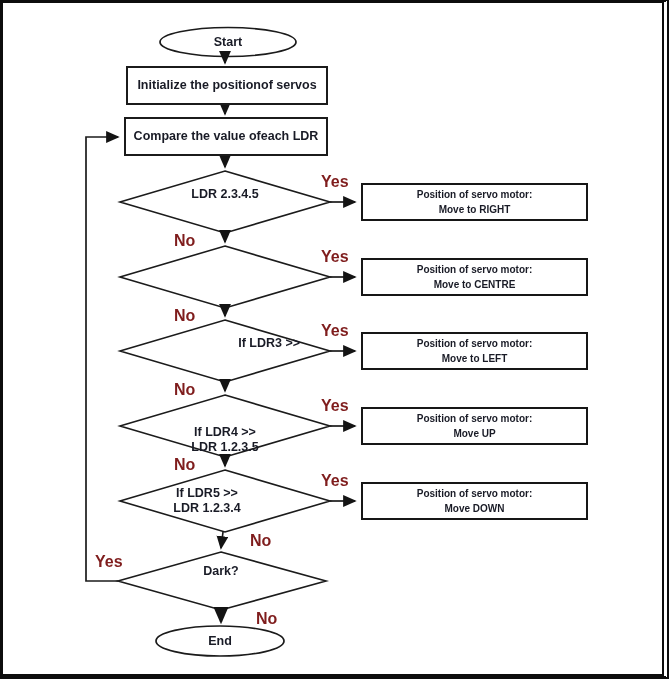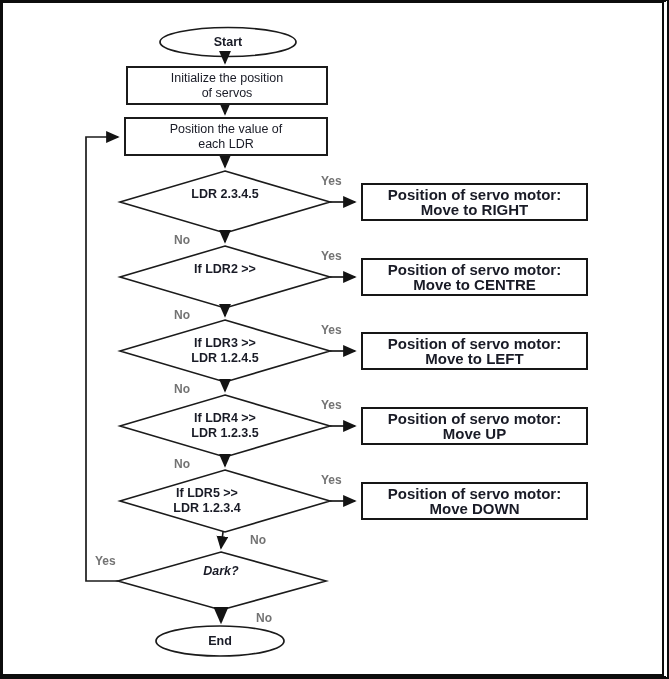--- a/index.html
+++ b/index.html
@@ -22,40 +22,40 @@
     font-size:12.5px;
     line-height:15px;
     text-align:center;
     white-space:nowrap;
   }
   .proc-box{
     position:absolute;
     box-sizing:border-box;
     border:2px solid #1b1b1b;
     background:#ffffff;
-    display:flex;flex-direction:column;
+    display:flex;flex-direction:row;
     align-items:center;justify-content:center;
-    color:#191b26;font-weight:normal;font-size:12.5px;line-height:15px;
+    color:#191b26;font-weight:bold;font-size:12.5px;line-height:15px;
     text-align:left;
   }
   .action-box{
     position:absolute;
     box-sizing:border-box;
     border:2.5px solid #161616;
     background:#ffffff;
     display:flex;flex-direction:column;
     align-items:center;justify-content:center;
-    color:#191b26;font-weight:bold;font-size:15px;line-height:15px;
+    color:#191b26;font-weight:bold;font-size:10px;line-height:15px;
     text-align:center;
   }
   .branch-label{
     position:absolute;
-    color:#737373;
+    color:#7f1d1d;
     font-weight:bold;
-    font-size:12px;
+    font-size:16px;
     line-height:15px;
   }
   svg{display:block;}
 </style>
 </head>
 <body>
 
 <div class="page">
 
   <svg class="layer" width="669" height="679" viewBox="0 0 669 679">
@@ -95,43 +95,41 @@
   </svg>
 
   <div class="node-text" style="left:153px;top:631px;width:128px;">End</div>
   <div class="node-text" style="left:160px;top:32px;width:130px;">Start</div>
 
   <div class="proc-box" style="left:123px;top:63px;width:202px;height:39px;">
     <span>Initialize the position</span>
     <span>of servos</span>
   </div>
   <div class="proc-box" style="left:121px;top:114px;width:204px;height:39px;">
-    <span>Position the value of</span>
+    <span>Compare the value of</span>
     <span>each LDR</span>
   </div>
 
   <div class="node-text" style="left:147px;top:184px;width:150px;">
     <div>LDR 2.3.4.5</div>
   </div>
   <div class="node-text" style="left:147px;top:259px;width:150px;">
-    <div>If LDR2 &gt;&gt;</div>
   </div>
-  <div class="node-text" style="left:147px;top:333px;width:150px;">
+  <div class="node-text" style="left:147px;top:333px;width:150px;text-align:right;">
     <div>If LDR3 &gt;&gt;</div>
-    <div>LDR 1.2.4.5</div>
   </div>
-  <div class="node-text" style="left:147px;top:408px;width:150px;">
+  <div class="node-text" style="left:147px;top:422px;width:150px;">
     <div>If LDR4 &gt;&gt;</div>
     <div>LDR 1.2.3.5</div>
   </div>
   <div class="node-text" style="left:129px;top:483px;width:150px;">
     <div>If LDR5 &gt;&gt;</div>
     <div>LDR 1.2.3.4</div>
   </div>
-  <div class="node-text" style="left:143px;top:561px;width:150px;font-style:italic;">Dark?</div>
+  <div class="node-text" style="left:143px;top:561px;width:150px;">Dark?</div>
 
   <div class="action-box" style="left:358px;top:180px;width:227px;height:38px;">
     <span>Position of servo motor:</span>
     <span>Move to RIGHT</span>
   </div>
   <div class="action-box" style="left:358px;top:255px;width:227px;height:38px;">
     <span>Position of servo motor:</span>
     <span>Move to CENTRE</span>
   </div>
   <div class="action-box" style="left:358px;top:329px;width:227px;height:38px;">

